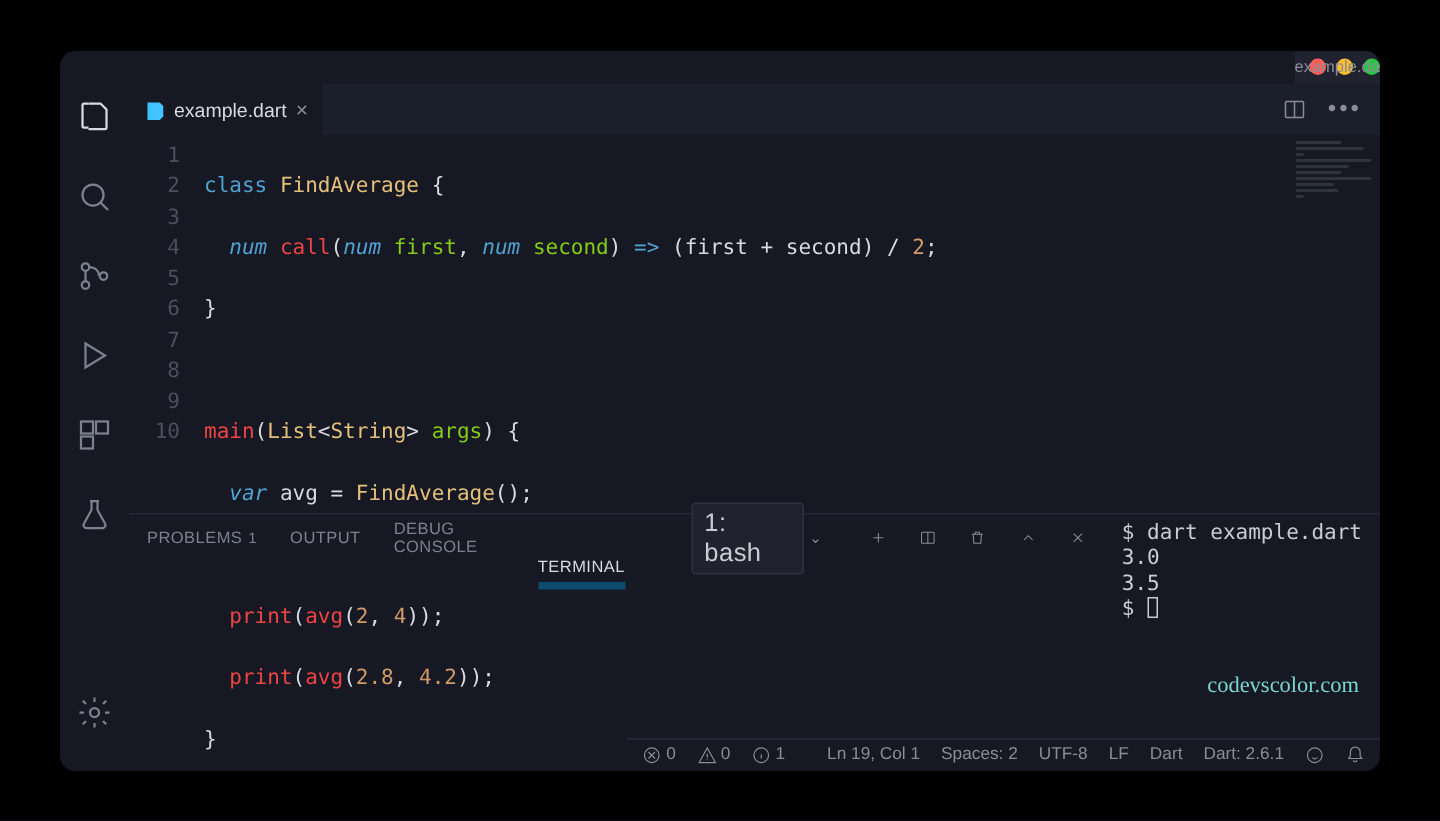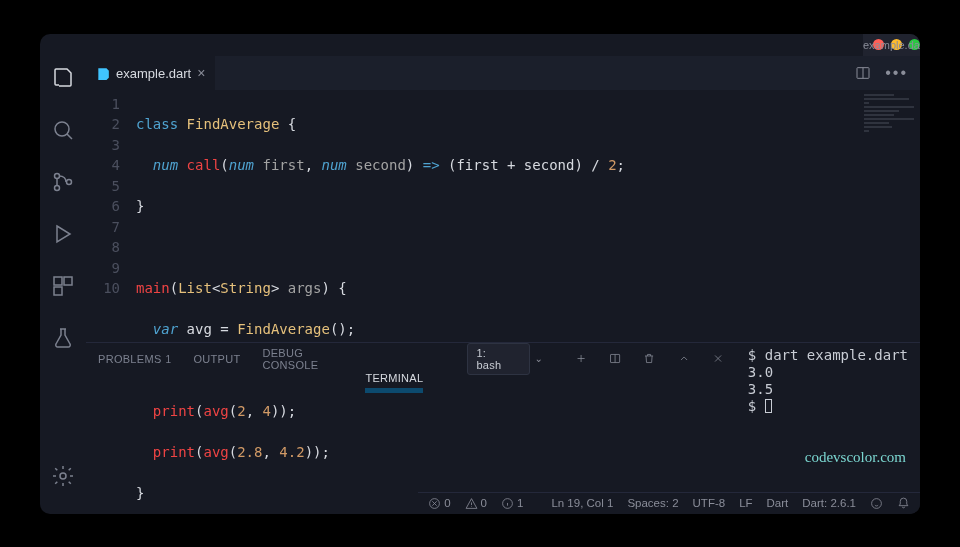--- a/index.html
+++ b/index.html
@@ -85,21 +85,21 @@
   padding-right: 16px;
   padding-top: 4px;
   user-select: none;
 }
 .gutter div { height: 20.5px; }
 .code { padding-top: 4px; color: #d7dae0; white-space: pre; }
 .code div { height: 20.5px; }
 .k-class { color: #4fa3d1; }
 .k-type  { color: #4fa3d1; font-style: italic; }
 .k-kw    { color: #4fa3d1; font-style: italic; }
-.k-param { color: #a3a3a3; }
+.k-param { color: #84cc16; }
 .k-num   { color: #d19a66; }
 .k-call  { color: #ef4444; }
 .k-name  { color: #e5c07b; }
 .minimap { position: absolute; right: 6px; top: 4px; width: 50px; height: 80px; opacity: 0.25; }
 .minimap div { height: 2px; margin-bottom: 2px; background: #7c818f; }
 .panel {
   height: 150px;
   display: flex;
   border-top: 1px solid #24283a;
 }
@@ -113,21 +113,21 @@
   color: #7c818f;
   letter-spacing: 0.3px;
 }
 .panel-tabs .ptab { cursor: pointer; }
 .panel-tabs .ptab.active { color: #d7dae0; border-bottom: 5px solid #0c4a6e; padding-bottom: 4px; margin-top: 48px; }
 .panel-tabs .badge { font-size: 10px; margin-left: 4px; }
 .panel-tabs .pspacer { flex: 1; }
 .term-select {
   background: #20232f; color: #c8ccd4;
   border: 1px solid #2e3342;
-  font-size: 11px; padding: 3px 22px 3px 8px;
+  font-size: 17px; padding: 3px 22px 3px 8px;
   border-radius: 3px;
   position: relative;
 }
 .term-select::after { content: ""; }
 .chev { margin-left: -18px; margin-right: 10px; color: #8a8d99; font-size: 10px; }
 .panel-tabs svg { width: 15px; height: 15px; stroke: #8a8d99; fill: none; stroke-width: 1.5; cursor: pointer; }
 .terminal {
   flex: 1;
   font-family: "SF Mono", Menlo, Consolas, monospace;
   font-size: 14px;

